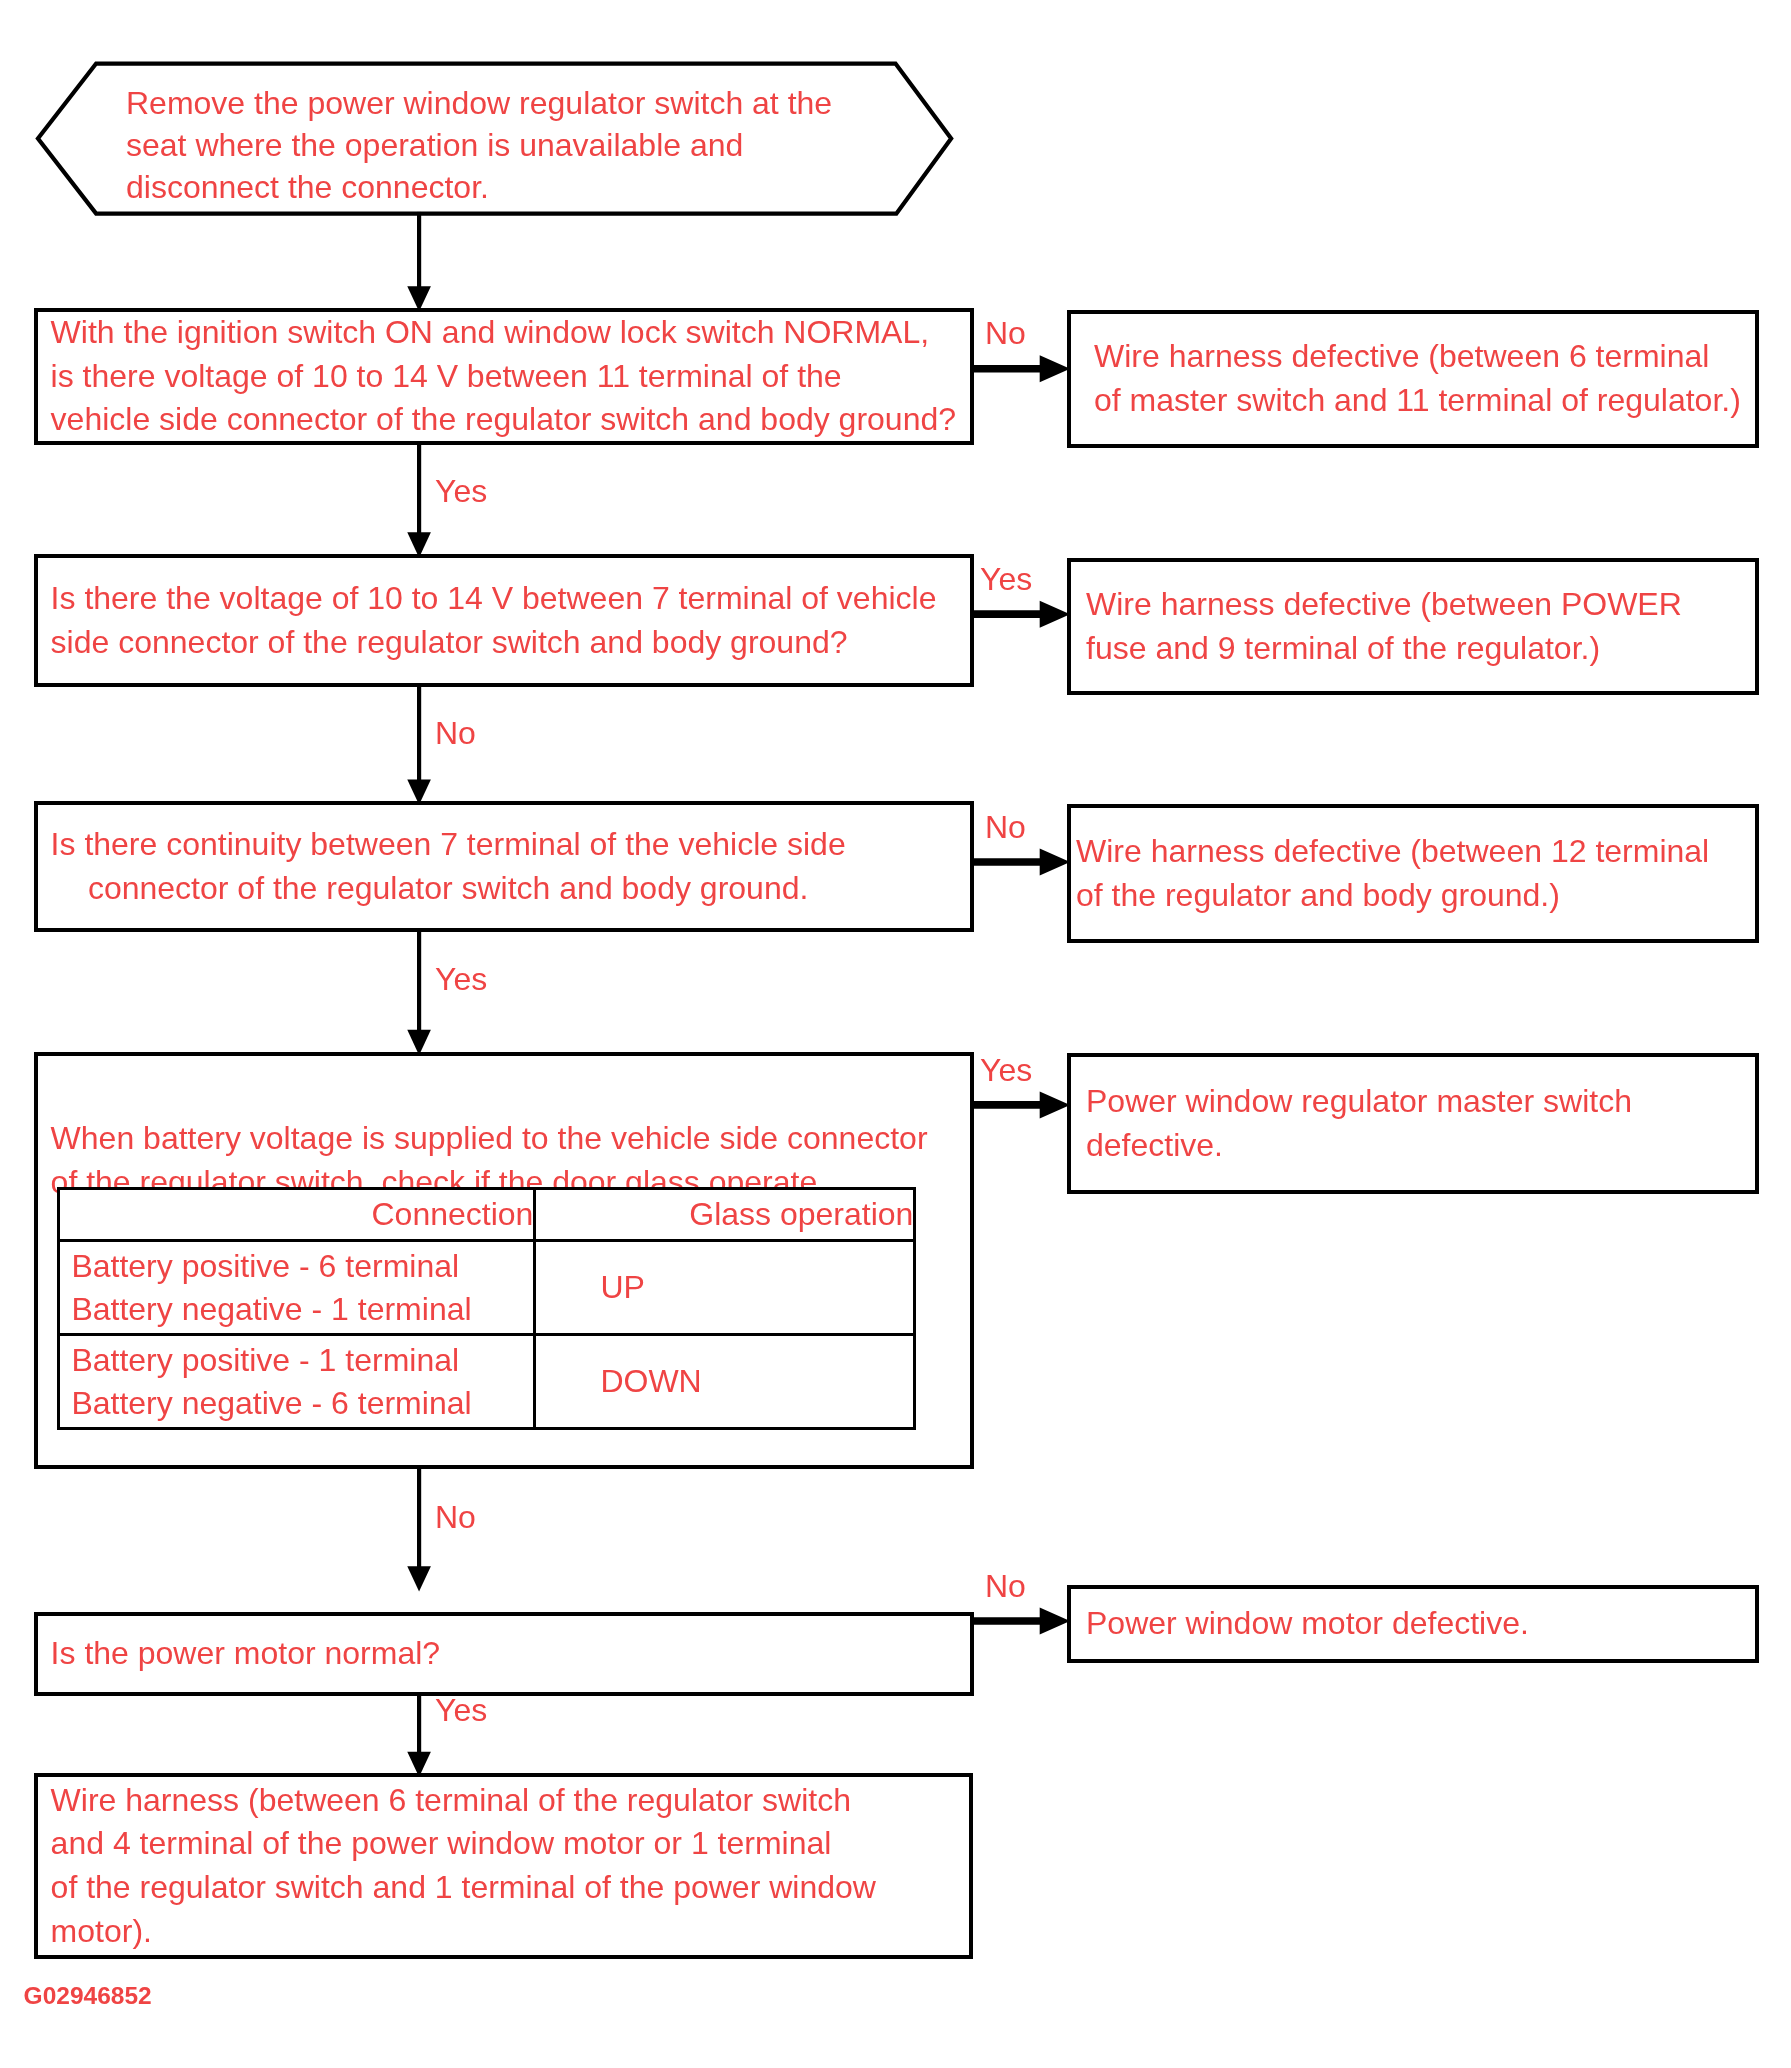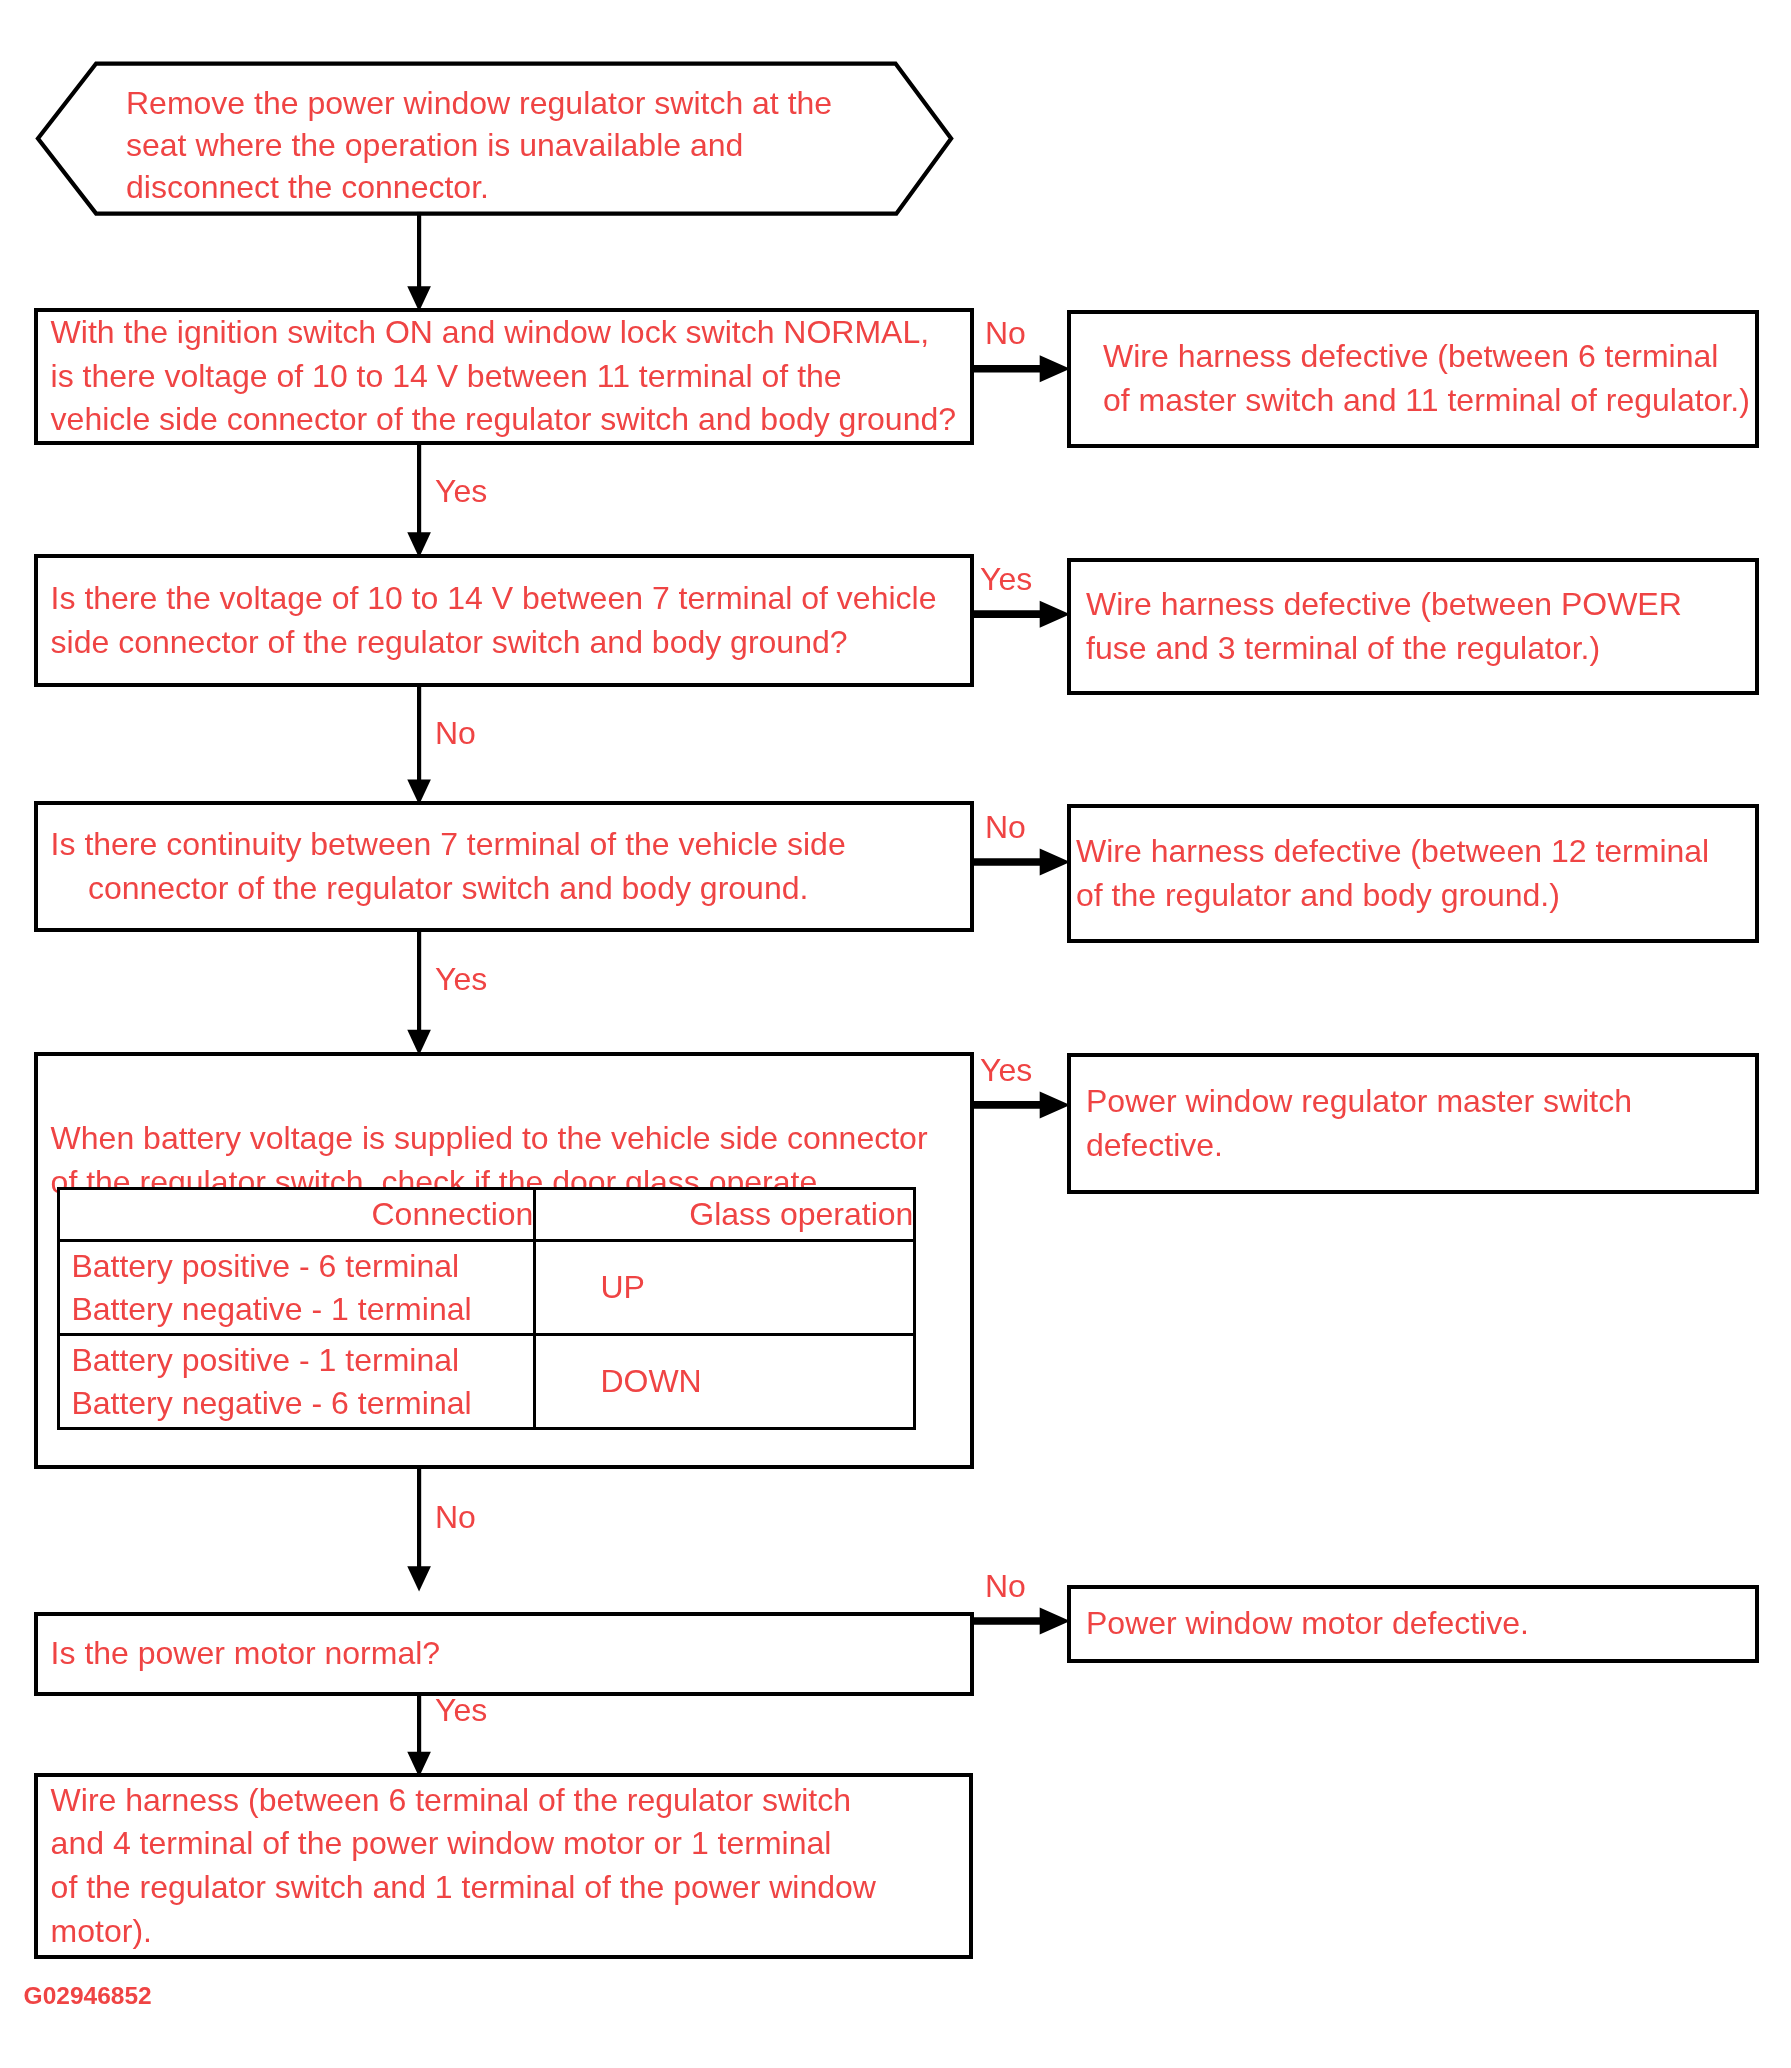--- a/index.html
+++ b/index.html
@@ -125,25 +125,25 @@
     </tbody></table>
   </div>
 
   <div class="node" style="left:34px;top:1612px;width:940px;height:84px;">Is the power motor normal?</div>
 
   <div class="node" style="left:34px;top:1773px;width:939px;height:186px;">Wire harness (between 6 terminal of the regulator switch
 and 4 terminal of the power window motor or 1 terminal
 of the regulator switch and 1 terminal of the power window
 motor).</div>
 
-  <div class="node" style="left:1067px;top:310px;width:692px;height:138px;padding-left:32px;">Wire harness defective (between 6 terminal
+  <div class="node" style="left:1067px;top:310px;width:692px;height:138px;padding-left:23px;">Wire harness defective (between 6 terminal
 of master switch and 11 terminal of regulator.)</div>
 
   <div class="node" style="left:1067px;top:558px;width:692px;height:137px;padding-left:15px;">Wire harness defective (between POWER
-fuse and 3 terminal of the regulator.)</div>
+fuse and 9 terminal of the regulator.)</div>
 
   <div class="node" style="left:1067px;top:804px;width:692px;height:139px;padding-left:5px;">Wire harness defective (between 12 terminal
 of the regulator and body ground.)</div>
 
   <div class="node" style="left:1067px;top:1053px;width:692px;height:141px;padding-left:15px;">Power window regulator master switch
 defective.</div>
 
   <div class="node" style="left:1067px;top:1585px;width:692px;height:78px;padding-left:15px;text-align:center;">Power window motor defective.</div>
 
   <div class="edge-label" style="left:435px;top:473px;">Yes</div>

